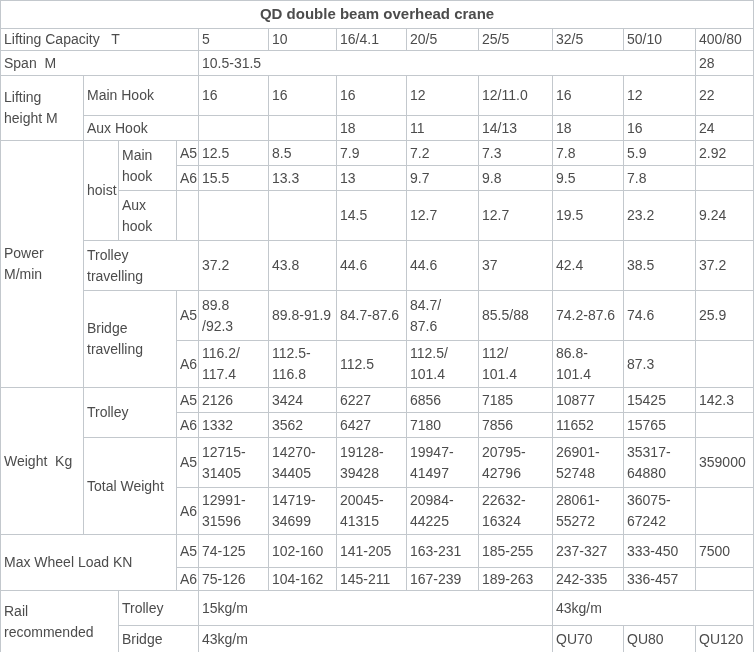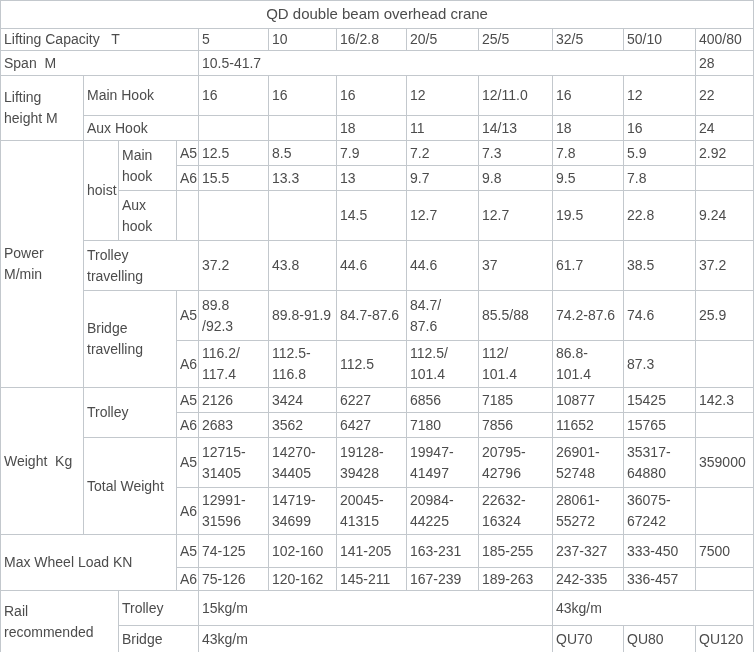--- a/index.html
+++ b/index.html
@@ -21,20 +21,21 @@
     padding:0 2px 0 3px;
     white-space:pre-wrap;
     vertical-align:middle;
     overflow:hidden;
     text-align:left;
   }
   .spec-table td.title-cell{
     text-align:center;
     font-size:15px;
     padding:0;
+    font-weight:bold;
   }
 </style>
 </head>
 <body>
 
 <table class="spec-table">
   <colgroup>
     <col style="width:83px">
       <col style="width:35px">
       <col style="width:58px">
@@ -51,31 +52,31 @@
 
   <tbody>
       <tr style="height:28px">
     <td colspan="12" class="title-cell">QD double beam overhead crane</td>
   </tr>
 
   <tr style="height:16px">
     <td colspan="4">Lifting Capacity   T</td>
   <td>5</td>
         <td>10</td>
-        <td>16/2.8</td>
+        <td>16/4.1</td>
         <td>20/5</td>
         <td>25/5</td>
         <td>32/5</td>
         <td>50/10</td>
         <td>400/80</td>
       </tr>
 
   <tr style="height:25px">
     <td colspan="4">Span  M</td>
-    <td colspan="7">10.5-41.7</td>
+    <td colspan="7">10.5-31.5</td>
     <td>28</td>
   </tr>
 
   <tr style="height:40px">
     <td rowspan="2">Lifting
 height M</td>
     <td colspan="3">Main Hook</td>
   <td>16</td>
         <td>16</td>
         <td>16</td>
@@ -130,33 +131,33 @@
   <tr style="height:50px">
     <td>Aux
 hook</td>
     <td></td>
   <td></td>
         <td></td>
         <td>14.5</td>
         <td>12.7</td>
         <td>12.7</td>
         <td>19.5</td>
-        <td>22.8</td>
+        <td>23.2</td>
         <td>9.24</td>
       </tr>
 
   <tr style="height:50px">
     <td colspan="3">Trolley
 travelling</td>
   <td>37.2</td>
         <td>43.8</td>
         <td>44.6</td>
         <td>44.6</td>
         <td>37</td>
-        <td>61.7</td>
+        <td>42.4</td>
         <td>38.5</td>
         <td>37.2</td>
       </tr>
 
   <tr style="height:50px">
     <td colspan="2" rowspan="2">Bridge
 travelling</td>
     <td>A5</td>
   <td>89.8
 /92.3</td>
@@ -196,21 +197,21 @@
         <td>6227</td>
         <td>6856</td>
         <td>7185</td>
         <td>10877</td>
         <td>15425</td>
         <td>142.3</td>
       </tr>
 
   <tr style="height:25px">
     <td>A6</td>
-  <td>2683</td>
+  <td>1332</td>
         <td>3562</td>
         <td>6427</td>
         <td>7180</td>
         <td>7856</td>
         <td>11652</td>
         <td>15765</td>
         <td></td>
       </tr>
 
   <tr style="height:50px">
@@ -261,21 +262,21 @@
         <td>163-231</td>
         <td>185-255</td>
         <td>237-327</td>
         <td>333-450</td>
         <td>7500</td>
       </tr>
 
   <tr style="height:23px">
     <td>A6</td>
   <td>75-126</td>
-        <td>120-162</td>
+        <td>104-162</td>
         <td>145-211</td>
         <td>167-239</td>
         <td>189-263</td>
         <td>242-335</td>
         <td>336-457</td>
         <td></td>
       </tr>
 
   <tr style="height:35px">
     <td colspan="2" rowspan="2">Rail

